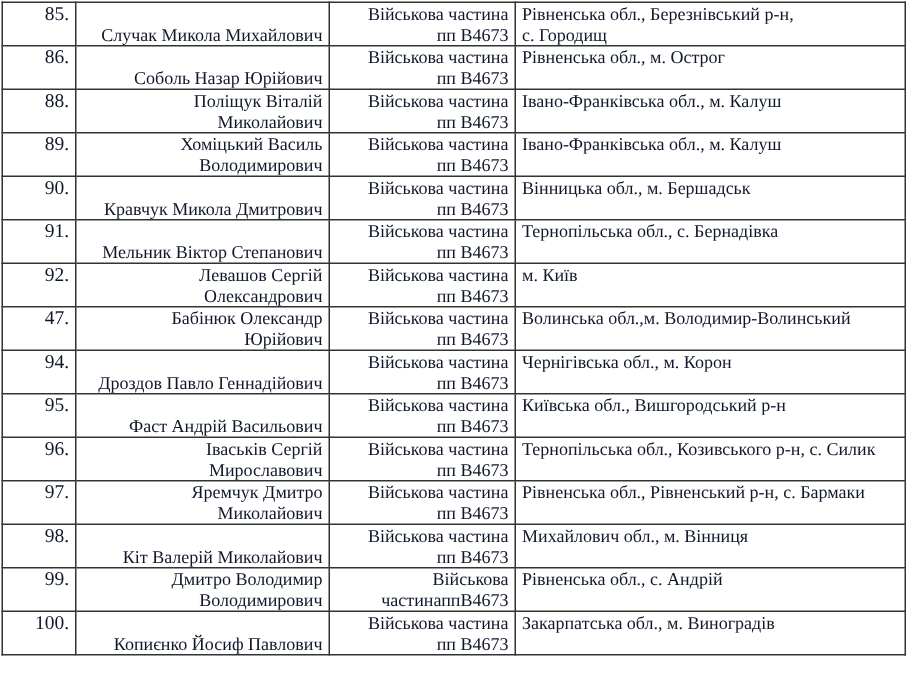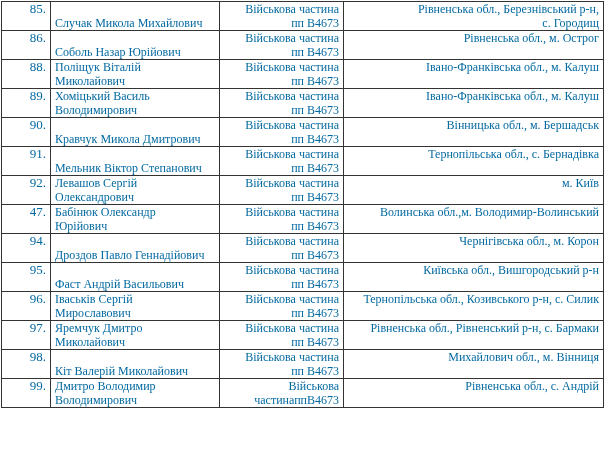--- a/index.html
+++ b/index.html
@@ -4,34 +4,34 @@
 <style>
   html, body { margin: 0; padding: 0; background: #ffffff; }
   body { width: 604px; height: 466px; overflow: hidden; }
   table.doc {
     position: absolute; left: 1px; top: 1px;
     border-collapse: collapse;
     width: 602px;
     table-layout: fixed;
     font-family: "Liberation Serif", "DejaVu Serif", serif;
     font-size: 12px;
-    color: #0369a1;
+    color: #0f172a;
   }
   table.doc td {
     border: 1px solid #333;
     height: 28px;
     padding: 0 4px;
     line-height: 14px;
     vertical-align: top;
   }
   td.num { text-align: right; padding-right: 12px; font-size: 13px; }
-  td.name { text-align: left; }
+  td.name { text-align: right; }
   td.name.bottom { vertical-align: bottom; }
   td.unit { text-align: right; }
-  td.loc { text-align: right; }
+  td.loc { text-align: left; }
   .line { display: block; }
 </style>
 </head>
 <body>
 
 <table class="doc">
   <colgroup>
     <col style="width:49px">
     <col style="width:169px">
     <col style="width:124px">
@@ -256,14 +256,29 @@
     <td class="unit">
           <span class="line">Військова</span>
           <span class="line">частинаппВ4673</span>
         </td>
     <td class="loc">
           <span class="line">Рівненська обл., с. Андрій</span>
           <span class="line"></span>
         </td>
   </tr>
 
+  <tr>
+    <td class="num"><span>100.</span></td>
+    <td class="name bottom">
+          <span class="line"></span>
+          <span class="line">Копиєнко Йосиф Павлович</span>
+        </td>
+    <td class="unit">
+          <span class="line">Військова частина</span>
+          <span class="line">пп В4673</span>
+        </td>
+    <td class="loc">
+          <span class="line">Закарпатська обл., м. Виноградів</span>
+          <span class="line"></span>
+        </td>
+  </tr>
 </tbody>
 </table>
 
 </body></html>

